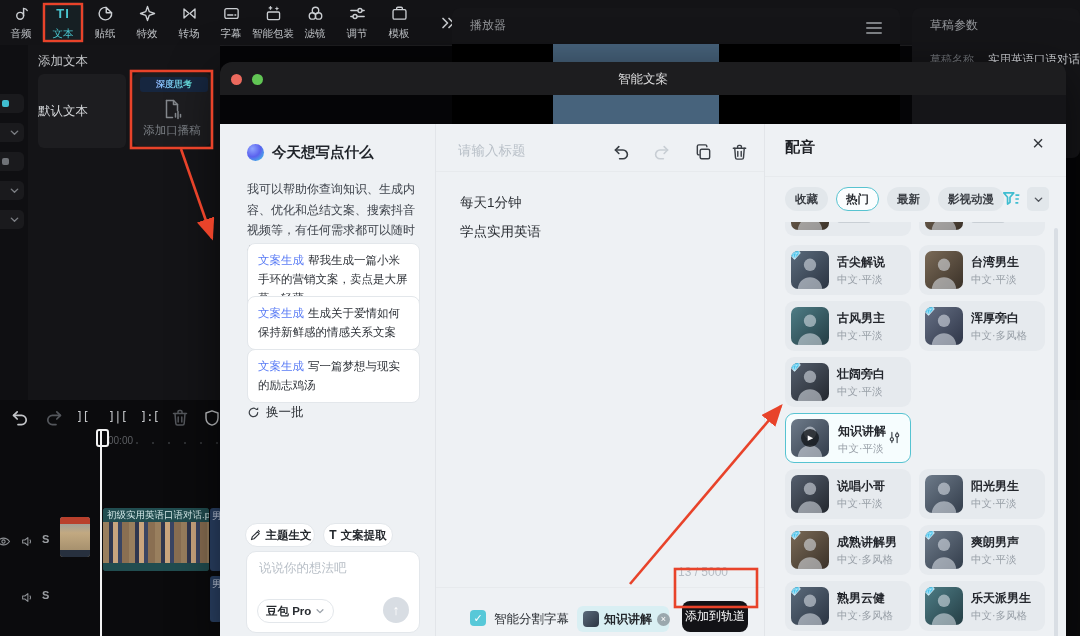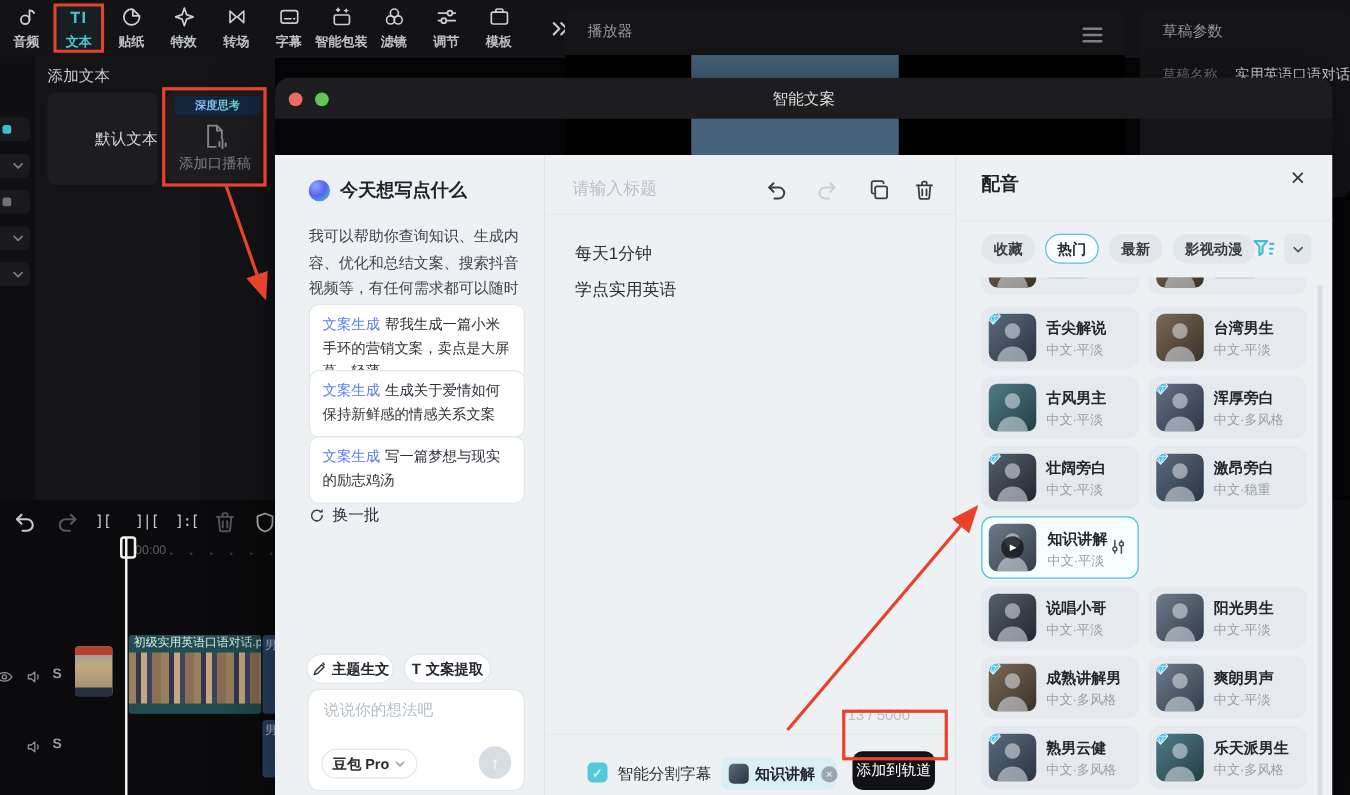--- a/index.html
+++ b/index.html
@@ -3,39 +3,39 @@
 <meta charset="utf-8">
 <style>
   html,body{margin:0;padding:0;}
   body{width:1080px;height:636px;overflow:hidden;background:#050507;
        font-family:"Liberation Sans","DejaVu Sans",sans-serif;position:relative;}
   .abs{position:absolute;}
   svg{display:block;}
   
   #topbar{left:0;top:0;width:1080px;height:45px;background:#131316;border-bottom:1px solid #1d1d20;display:flex;align-items:center;}
   .tb-item{width:42px;height:41px;display:flex;flex-direction:column;align-items:center;justify-content:center;gap:4px;color:#cbced2;flex:0 0 auto;}
-  .tb-item .tb-label{font-size:10.5px;color:#bfc2c6;white-space:nowrap;font-weight:bold;}
+  .tb-item .tb-label{font-size:10.5px;color:#bfc2c6;white-space:nowrap;}
   .tb-item .tb-icon{width:19px;height:19px;}
   .tb-item .tb-icon svg{width:19px;height:19px;}
   .tb-item.active{color:#4ac6cf;background:rgba(74,198,207,.07);border-radius:6px;}
   .tb-item.active .tb-label{color:#4ac6cf;}
   .tb-icon.ti{font-weight:bold;font-size:13px;letter-spacing:1px;display:flex;align-items:center;justify-content:center;}
   .tb-more{margin-left:18px;color:#c4c6c9;width:20px;height:20px;}
   
   #sidestrip{left:0;top:45px;width:28px;height:355px;background:#0f0f12;border-right:1px solid #1b1b1e;}
   .strip-pill{position:absolute;left:-22px;width:46px;height:19px;background:#1a1a1d;border-radius:5px;}
   .strip-pill .chev{position:absolute;right:4px;top:4px;width:11px;height:11px;color:#7b7e83;}
   .strip-pill .frag{position:absolute;left:24px;top:6px;width:7px;height:7px;border-radius:2px;}
   .frag.cyan{background:#3fbdd0;}
   .frag.gray{background:#6f7277;}
   
   #library{left:28px;top:45px;width:192px;height:355px;background:#141417;}
   .lib-title{position:absolute;left:10px;top:8px;font-size:12.5px;color:#c6c8cb;}
   .lib-card{position:absolute;background:#1d1d20;border-radius:6px;}
-  #card-default{left:10px;top:29px;width:88px;height:74px;display:flex;align-items:center;justify-content:flex-end;color:#d4d6d9;font-size:12.5px;}
+  #card-default{left:10px;top:29px;width:88px;height:74px;display:flex;align-items:center;justify-content:flex-start;color:#d4d6d9;font-size:12.5px;}
   #card-speech{left:105px;top:28px;width:78px;height:73px;}
   .speech-badge{position:absolute;right:3px;top:4px;background:#16263f;border-radius:3px;padding:1px 16px;font-size:9px;font-weight:bold;
      background-image:none;color:#7fb9e8;}
   .speech-badge b{background:linear-gradient(90deg,#8fb8ff,#5fe0d6);-webkit-background-clip:text;background-clip:text;color:transparent;font-weight:bold;}
   .speech-icon{position:absolute;left:50%;top:24px;transform:translateX(-50%);width:24px;height:24px;color:#84888d;}
   .speech-label{position:absolute;bottom:8px;width:100%;text-align:center;font-size:11.5px;color:#7c8086;}
   
   .dark-panel{background:#151518;border-radius:8px;}
   #player{left:452px;top:8px;width:448px;height:150px;}
   #draft{left:912px;top:8px;width:168px;height:150px;overflow:visible;}
@@ -645,36 +645,20 @@
               <span class="vip">
                 <svg viewBox="0 0 14 14">
                   <path d="M3.2 2.2h7.6l2.4 3.2L7 12.2.8 5.4z" fill="#4cc4ea" stroke="#eaf8ff" stroke-width="0.9" stroke-linejoin="round"></path>
                   <path d="M1 5.4h12M7 12 4.8 5.4M7 12 9.2 5.4" stroke="#d9f3ff" stroke-width="0.7" fill="none"></path>
                 </svg>
               </span>
             </div>
             <div class="vname">壮阔旁白</div>
             <div class="vstyle">中文·平淡</div>
           </div>
-          <div class="vcard" style="left: 154px; top: 135px;">
-            <div class="vavatar t0">
-              <svg class="sil" viewBox="0 0 40 40">
-                <circle cx="20" cy="14.5" r="6.5" fill="rgba(225,231,238,0.55)"></circle>
-                <path d="M7 40c1.2-8.5 6.6-12.5 13-12.5S31.8 31.5 33 40z" fill="rgba(225,231,238,0.55)"></path>
-              </svg>
-              <span class="vip">
-                <svg viewBox="0 0 14 14">
-                  <path d="M3.2 2.2h7.6l2.4 3.2L7 12.2.8 5.4z" fill="#4cc4ea" stroke="#eaf8ff" stroke-width="0.9" stroke-linejoin="round"></path>
-                  <path d="M1 5.4h12M7 12 4.8 5.4M7 12 9.2 5.4" stroke="#d9f3ff" stroke-width="0.7" fill="none"></path>
-                </svg>
-              </span>
-            </div>
-            <div class="vname">激昂旁白</div>
-            <div class="vstyle">中文·稳重</div>
-          </div>
           <div class="vcard sel" style="left: 20px; top: 191px;">
             <div class="vavatar t1">
               <svg class="sil" viewBox="0 0 40 40">
                 <circle cx="20" cy="14.5" r="6.5" fill="rgba(225,231,238,0.55)"></circle>
                 <path d="M7 40c1.2-8.5 6.6-12.5 13-12.5S31.8 31.5 33 40z" fill="rgba(225,231,238,0.55)"></path>
               </svg>
               <span class="playov">▶</span>
             </div>
             <div class="vname">知识讲解</div>
             <div class="vstyle">中文·平淡</div>

